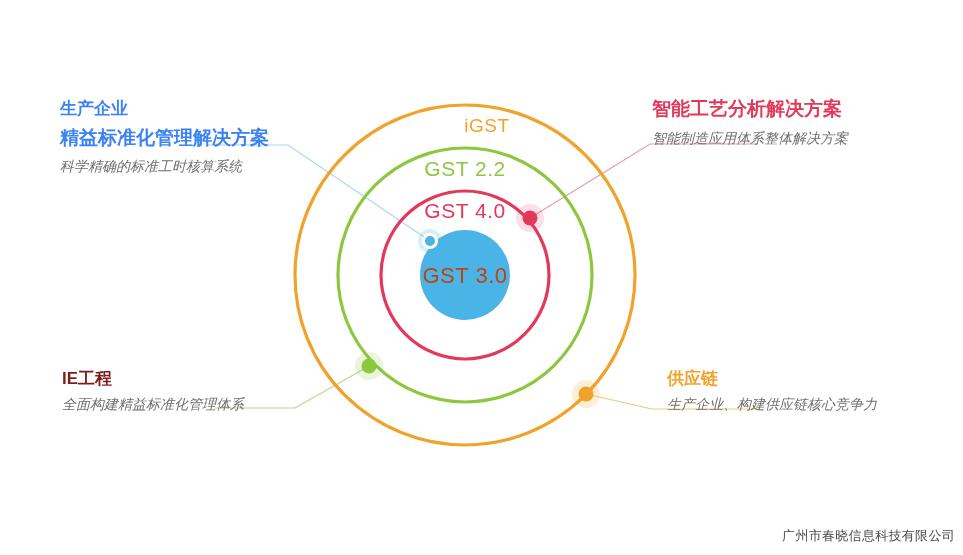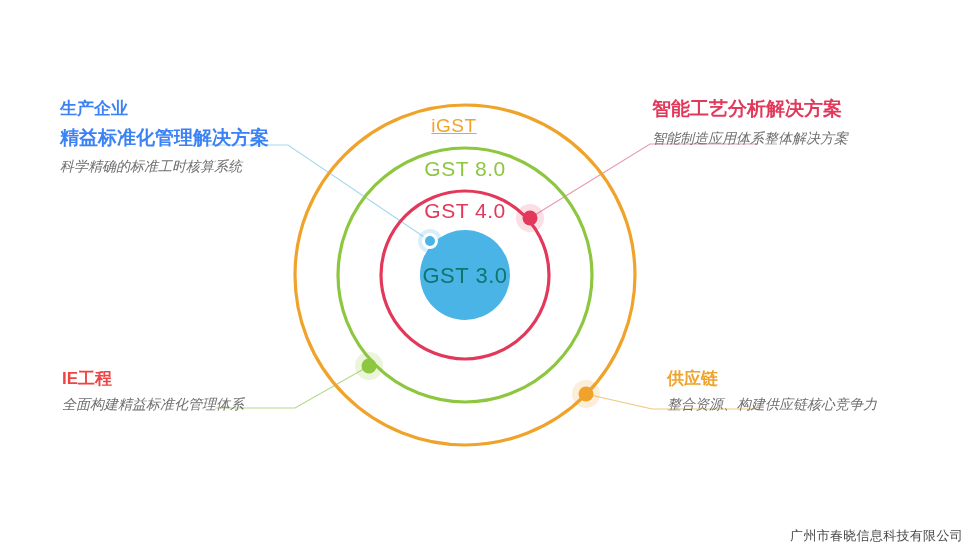--- a/index.html
+++ b/index.html
@@ -35,21 +35,21 @@
     position: absolute;
     font-size: 21px;
     letter-spacing: 0.5px;
     white-space: nowrap;
     transform: translate(-50%, -50%);
     font-family: "Liberation Sans", "DejaVu Sans", sans-serif;
   }
   .ring-label.igst   { color: #F0A32B; font-size: 19px; }
   .ring-label.gst50  { color: #8DC63F; }
   .ring-label.gst40  { color: #E2395B; text-align: center; }
-  .ring-label.gst30  { color: #0f766e; font-size: 22px; }
+  .ring-label.gst30  { color: #c2410c; font-size: 22px; }
 
   .callout {
     position: absolute;
     white-space: nowrap;
   }
   .callout .c-kicker {
     font-size: 17px;
     font-weight: bold;
     line-height: 1.5;
     margin: 0 0 3px 0;
@@ -64,33 +64,33 @@
     font-size: 14px;
     color: #6E6E6E;
     line-height: 1.4;
     margin: 0;
     font-weight: normal;
     font-style: italic;
   }
 
   .callout.c-blue   .c-kicker, .callout.c-blue   .c-title { color: #3b82f6; }
   .callout.c-red    .c-kicker, .callout.c-red    .c-title { color: #E2395B; }
-  .callout.c-green  .c-kicker, .callout.c-green  .c-title { color: #ef4444; }
+  .callout.c-green  .c-kicker, .callout.c-green  .c-title { color: #7f1d1d; }
   .callout.c-orange .c-kicker, .callout.c-orange .c-title { color: #F0A32B; }
 
   .callout.align-right { text-align: left; }
 
   #cl-production { left: 60px;  top: 96px; }
   #cl-process    { left: 652px; top: 96px; }
   #cl-ie         { left: 62px;  top: 366px; }
   #cl-supply     { left: 652px; top: 366px; margin-left: 15px; }
 
   #footer-company {
     position: absolute;
-    right: 0;
+    right: 8px;
     bottom: 10px;
     font-size: 13px;
     color: #4A4A4A;
     letter-spacing: 0.3px;
     margin-left: 20px;
   }
 </style>
 </head>
 <body>
 
@@ -122,22 +122,22 @@
       <circle cx="586" cy="394" r="14" fill="#F0A32B" opacity="0.18"></circle>
       <circle cx="586" cy="394" r="7.5" fill="#F0A32B"></circle>
     </g>
     <g>
       <circle cx="430" cy="241" r="12" fill="#4BB4E6" opacity="0.22"></circle>
       <circle cx="430" cy="241" r="8" fill="#ffffff"></circle>
       <circle cx="430" cy="241" r="5" fill="#4BB4E6"></circle>
     </g>
   </svg>
 
-  <div class="ring-label igst" style="left:454px; top:126px;text-decoration:underline;">iGST</div>
-  <div class="ring-label gst50" style="left:465px; top:169px;">GST 8.0</div>
+  <div class="ring-label igst" style="left:487px; top:126px;">iGST</div>
+  <div class="ring-label gst50" style="left:465px; top:169px;">GST 2.2</div>
   <div class="ring-label gst40" style="left:465px; top:211px;">GST 4.0</div>
   <div class="ring-label gst30" style="left:465px; top:276px;">GST 3.0</div>
 
   <div class="callout c-blue" id="cl-production">
     <p class="c-kicker">生产企业</p>
     <p class="c-title">精益标准化管理解决方案</p>
     <p class="c-desc">科学精确的标准工时核算系统</p>
   </div>
 
   <div class="callout c-red align-right" id="cl-process">
@@ -145,18 +145,18 @@
     <p class="c-desc">智能制造应用体系整体解决方案</p>
   </div>
 
   <div class="callout c-green" id="cl-ie">
     <p class="c-kicker">IE工程</p>
     <p class="c-desc">全面构建精益标准化管理体系</p>
   </div>
 
   <div class="callout c-orange align-right" id="cl-supply">
     <p class="c-kicker">供应链</p>
-    <p class="c-desc">整合资源、构建供应链核心竞争力</p>
+    <p class="c-desc">生产企业、构建供应链核心竞争力</p>
   </div>
 
   <div id="footer-company">广州市春晓信息科技有限公司</div>
 
 </div>
 
 </body></html>

